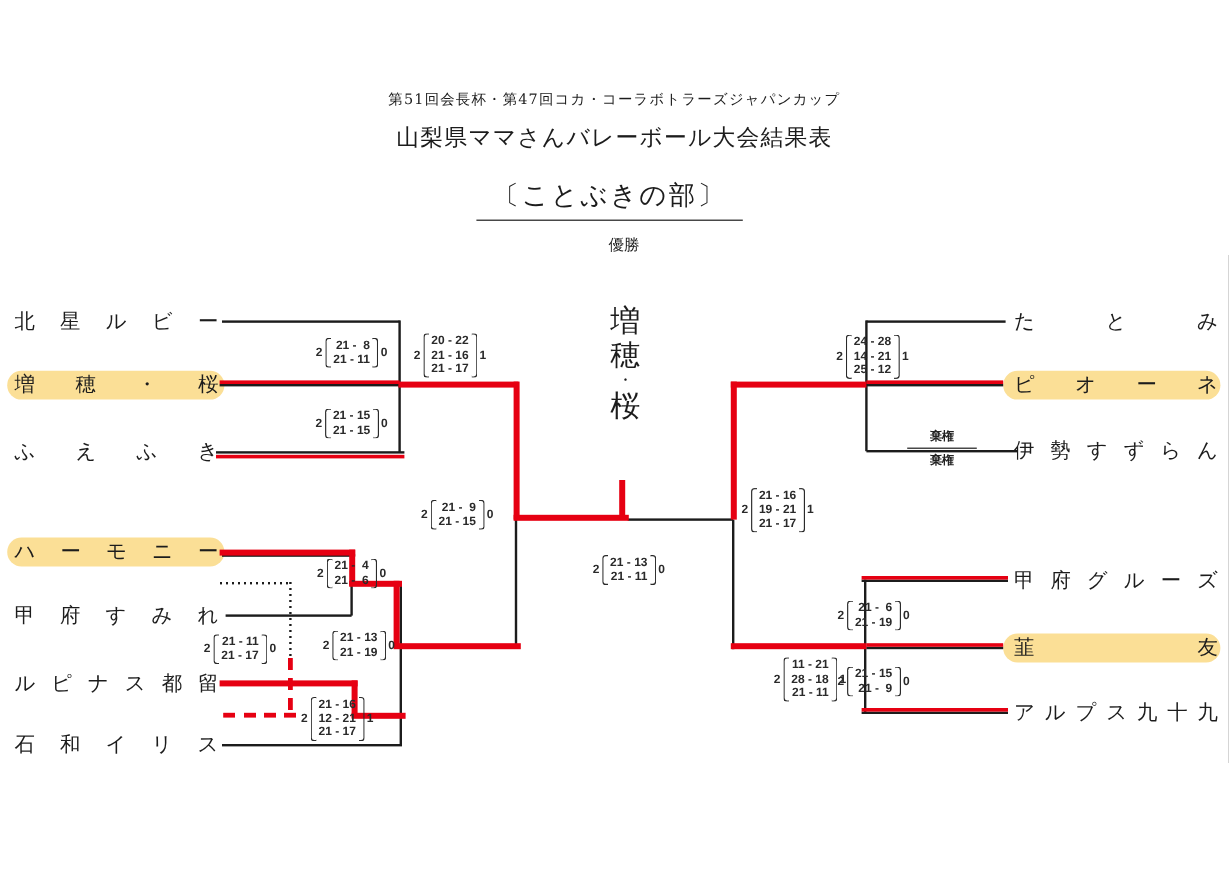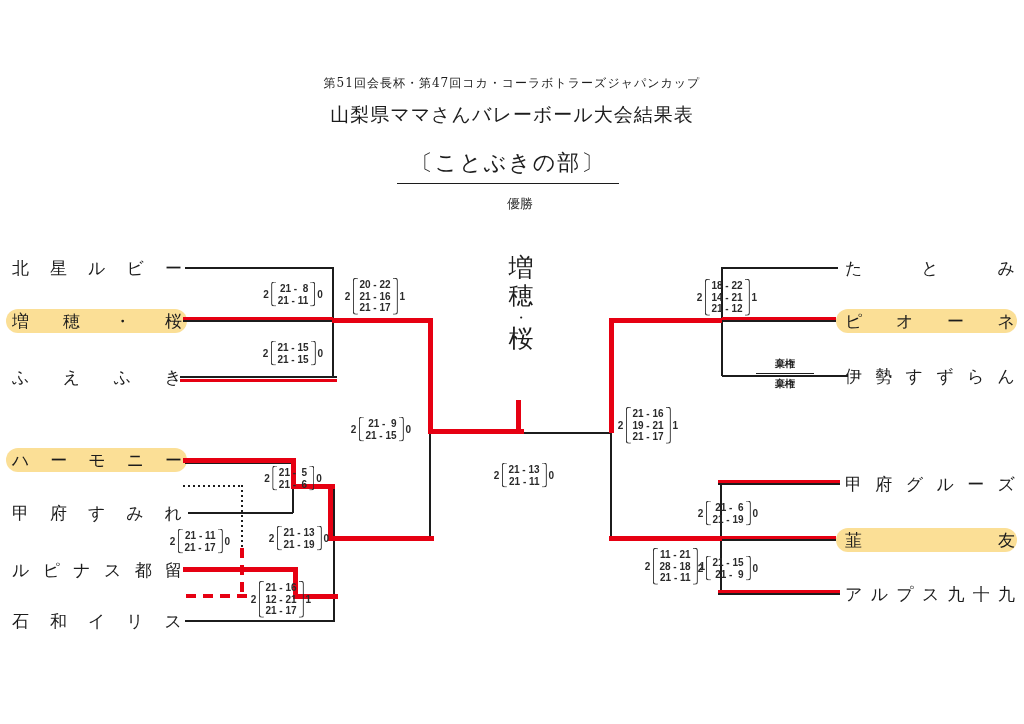--- a/index.html
+++ b/index.html
@@ -244,32 +244,32 @@
         <span class="">19 - 21</span>
         <span class="">21 - 17</span>
       </span>
       <span class="bkt br"></span>
       <span class="sets">1</span>
     </div>
     <div class="score" style="left: 727px; top: 297px;">
       <span class="sets">2</span>
       <span class="bkt bl"></span>
       <span class="rows">
-        <span class="">18 - 22</span>
+        <span class="">24 - 28</span>
         <span class="">14 - 21</span>
-        <span class="">21 - 12</span>
+        <span class="">25 - 12</span>
       </span>
       <span class="bkt br"></span>
       <span class="sets">1</span>
     </div>
     <div class="score" style="left: 293px; top: 478px;">
       <span class="sets">2</span>
       <span class="bkt bl"></span>
       <span class="rows">
-        <span class="">21 -  5</span>
+        <span class="">21 -  4</span>
         <span class="">21 -  6</span>
       </span>
       <span class="bkt br"></span>
       <span class="sets">0</span>
     </div>
     <div class="score" style="left: 200px; top: 541px;">
       <span class="sets">2</span>
       <span class="bkt bl"></span>
       <span class="rows">
         <span class="">21 - 11</span>

